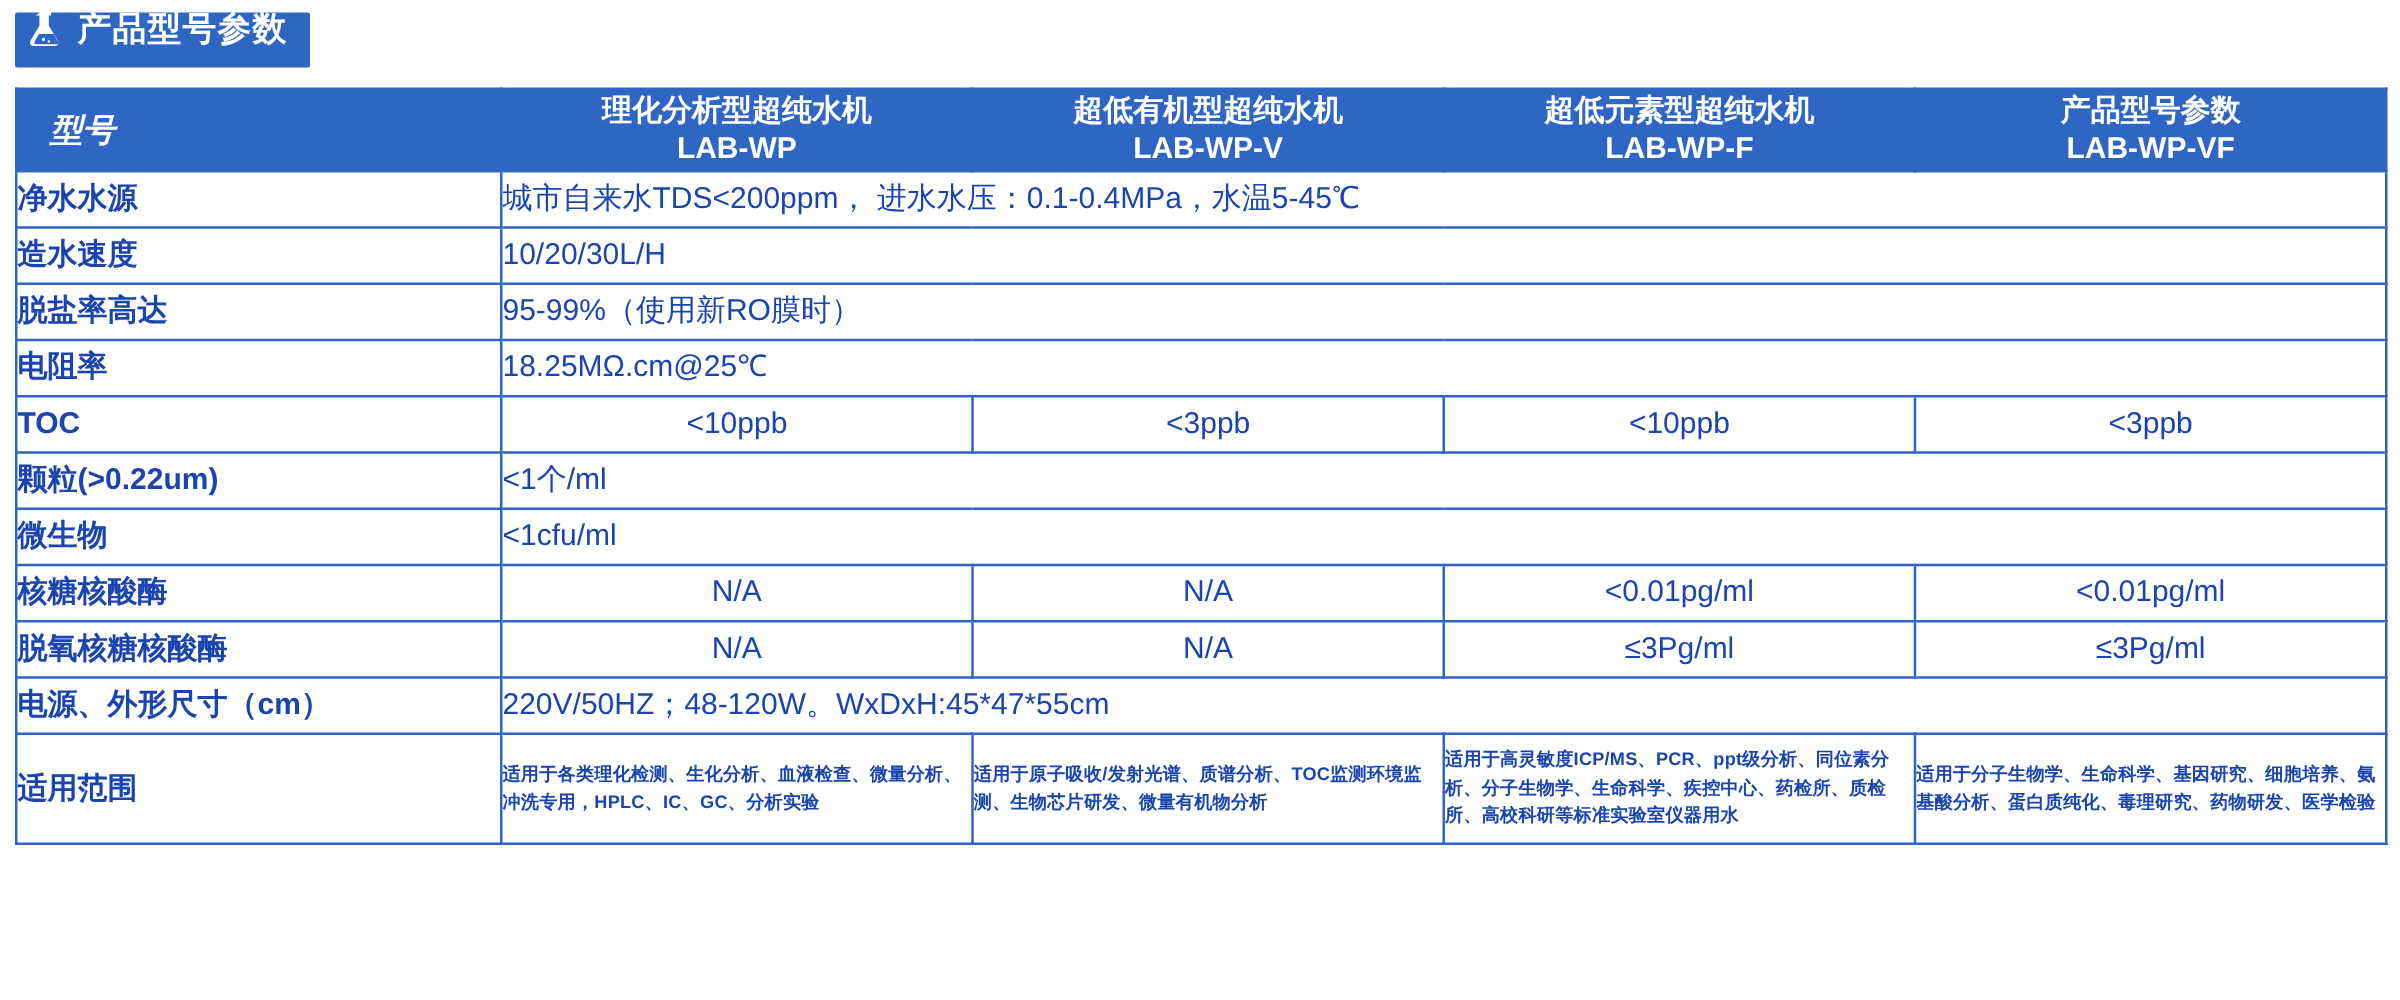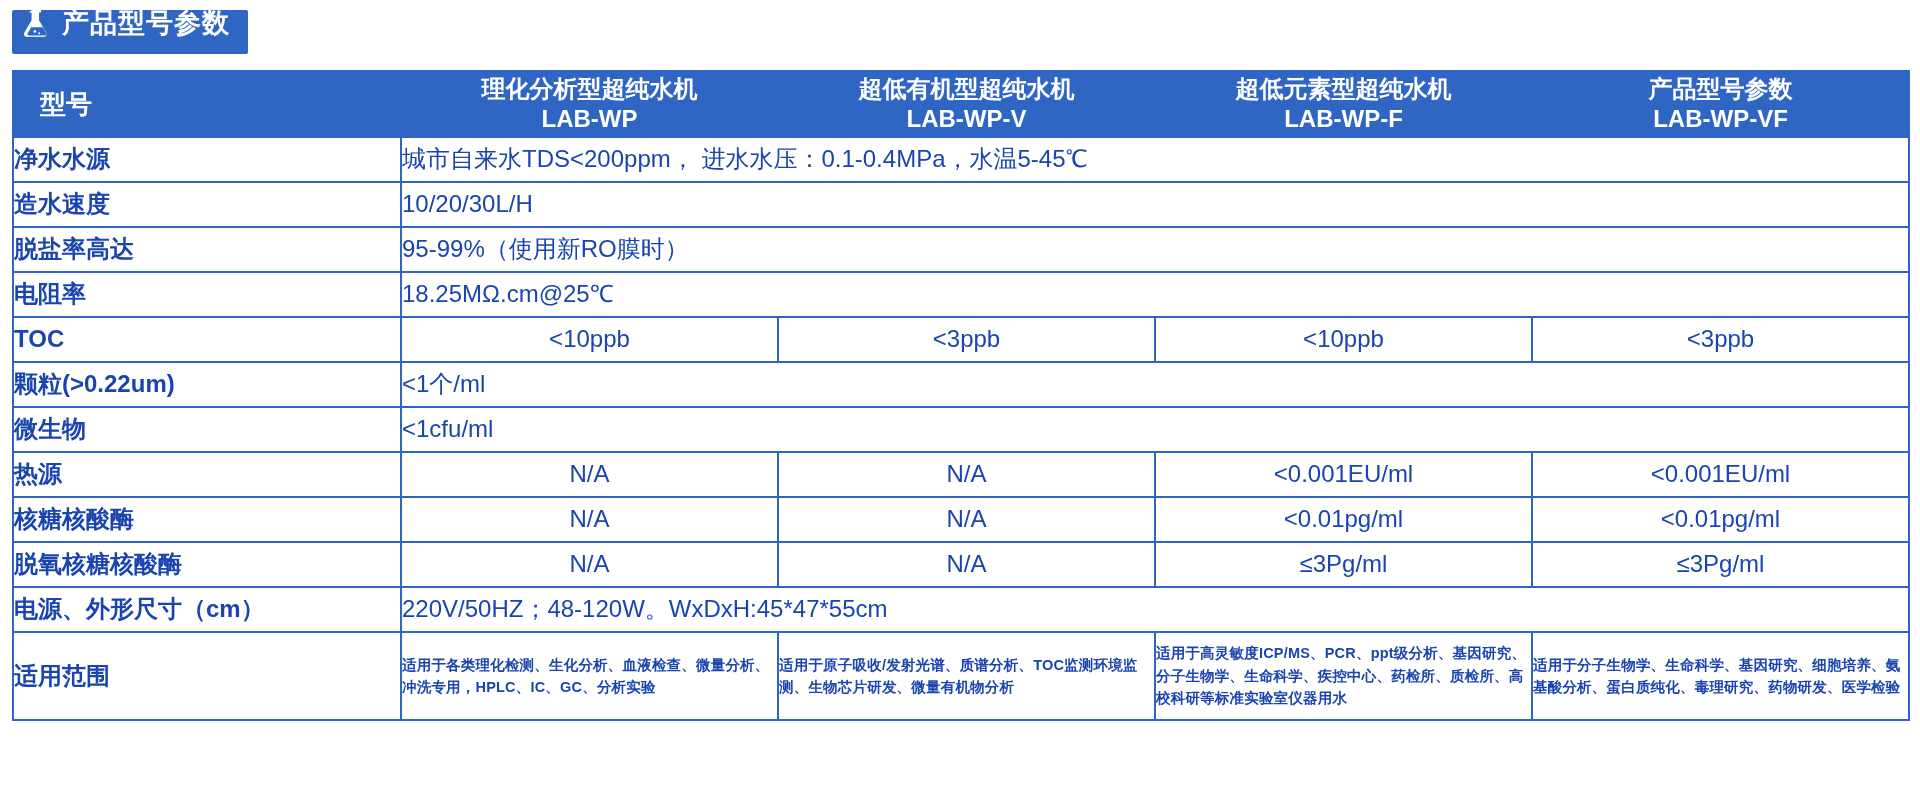--- a/index.html
+++ b/index.html
@@ -70,20 +70,21 @@
     font-size: 24px;
     font-weight: bold;
     height: 64px;
     line-height: 1.25;
     padding: 4px 6px;
   }
   thead th.head-label {
     text-align: left;
     padding-left: 26px;
     font-size: 26px;
+    font-style: italic;
   }
   thead th .m1 { display: block; }
   thead th .m2 { display: block; }
 
   tbody td {
     color: #1a45b0;
     font-size: 24px;
     height: 43px;
     line-height: 1.2;
   }
@@ -193,27 +194,20 @@
       <tr>
         <td class="rowlabel">颗粒(&gt;0.22um)</td>
         <td class="value-left" colspan="4">&lt;1个/ml</td>
       </tr>
 
       <tr>
         <td class="rowlabel">微生物</td>
         <td class="value-left" colspan="4">&lt;1cfu/ml</td>
       </tr>
 
-      <tr>
-        <td class="rowlabel">热源</td>
-        <td class="value-center">N/A</td>
-        <td class="value-center">N/A</td>
-        <td class="value-center">&lt;0.001EU/ml</td>
-        <td class="value-center">&lt;0.001EU/ml</td>
-      </tr>
 
       <tr>
         <td class="rowlabel">核糖核酸酶</td>
         <td class="value-center">N/A</td>
         <td class="value-center">N/A</td>
         <td class="value-center">&lt;0.01pg/ml</td>
         <td class="value-center">&lt;0.01pg/ml</td>
       </tr>
 
       <tr>
@@ -226,19 +220,19 @@
 
       <tr>
         <td class="rowlabel">电源、外形尺寸（cm）</td>
         <td class="value-left" colspan="4">220V/50HZ；48-120W。WxDxH:45*47*55cm</td>
       </tr>
 
       <tr class="usage-row">
         <td class="rowlabel">适用范围</td>
         <td class="usage-cell">适用于各类理化检测、生化分析、血液检查、微量分析、冲洗专用，HPLC、IC、GC、分析实验</td>
         <td class="usage-cell">适用于原子吸收/发射光谱、质谱分析、TOC监测环境监测、生物芯片研发、微量有机物分析</td>
-        <td class="usage-cell">适用于高灵敏度ICP/MS、PCR、ppt级分析、基因研究、分子生物学、生命科学、疾控中心、药检所、质检所、高校科研等标准实验室仪器用水</td>
+        <td class="usage-cell">适用于高灵敏度ICP/MS、PCR、ppt级分析、同位素分析、分子生物学、生命科学、疾控中心、药检所、质检所、高校科研等标准实验室仪器用水</td>
         <td class="usage-cell">适用于分子生物学、生命科学、基因研究、细胞培养、氨基酸分析、蛋白质纯化、毒理研究、药物研发、医学检验</td>
       </tr>
 
     </tbody>
   </table>
 </div>
 
 </body></html>

